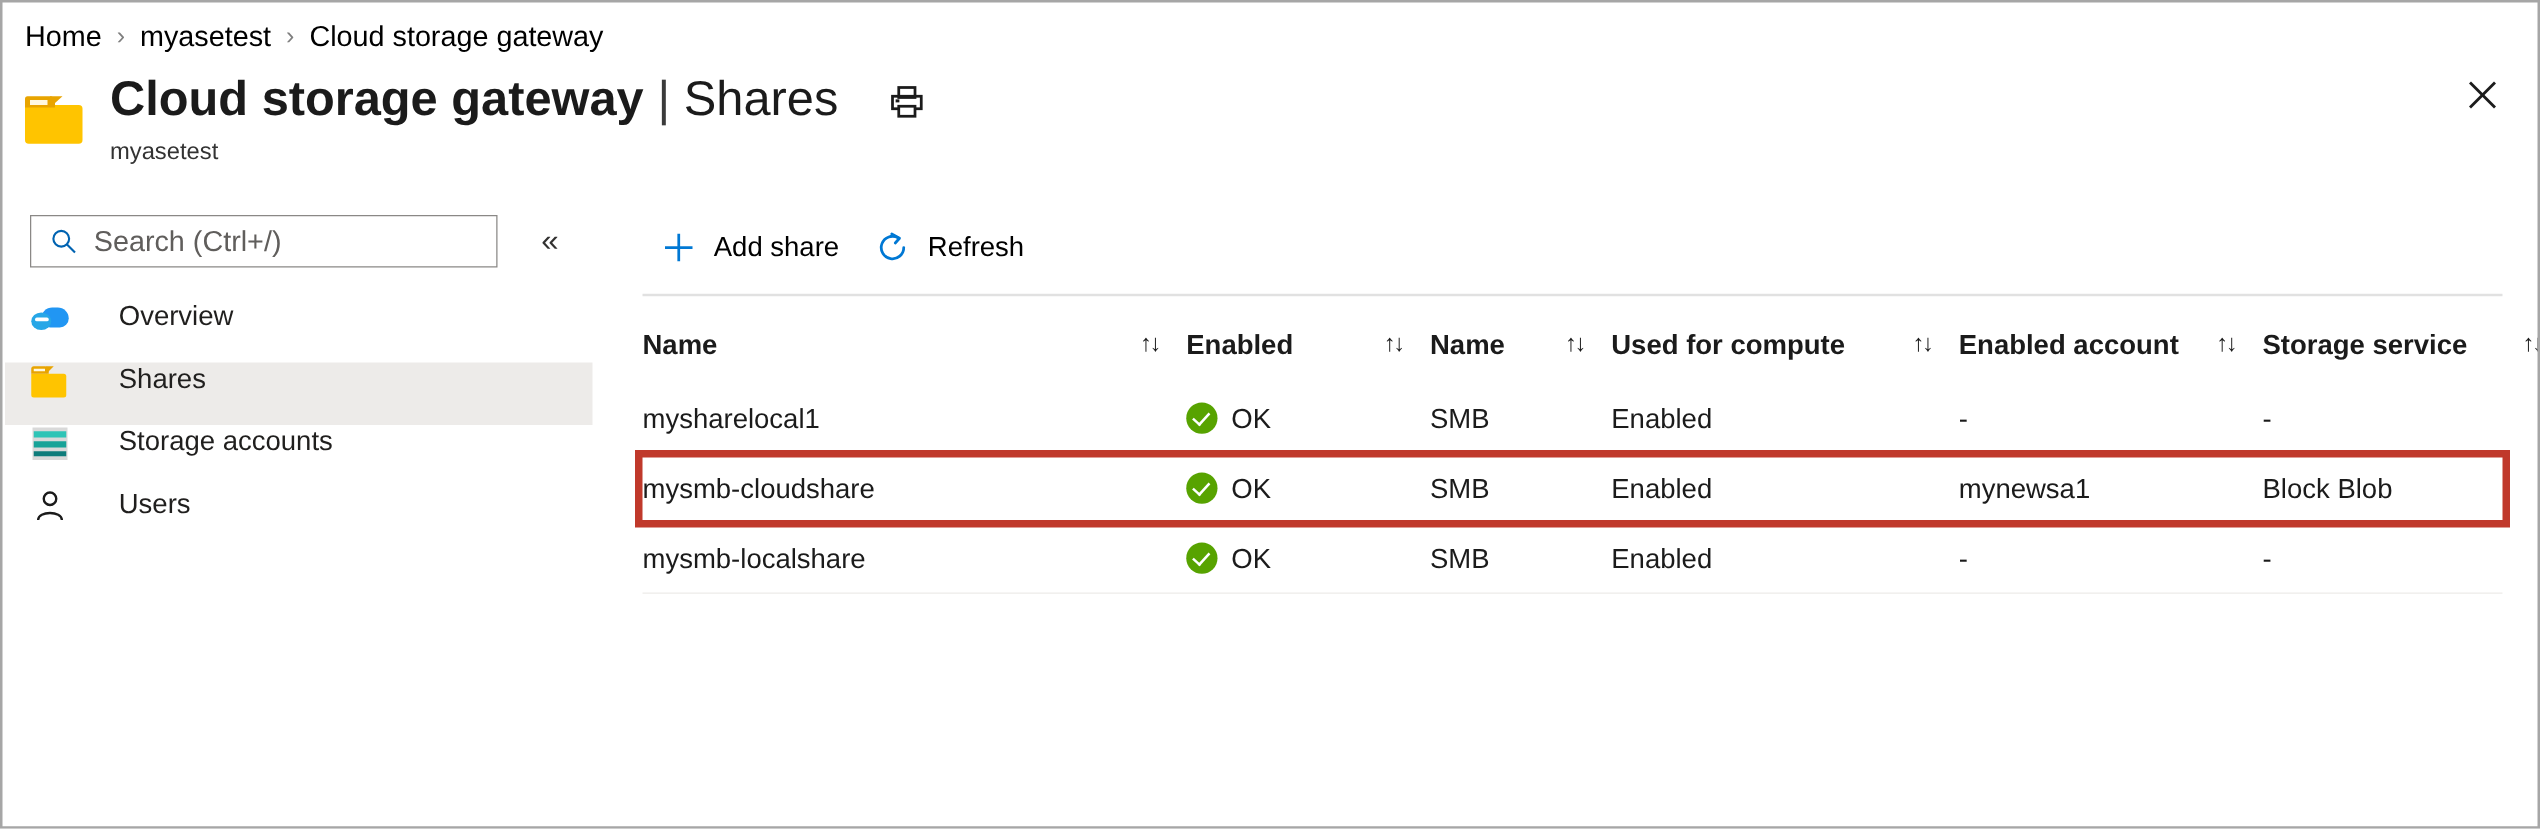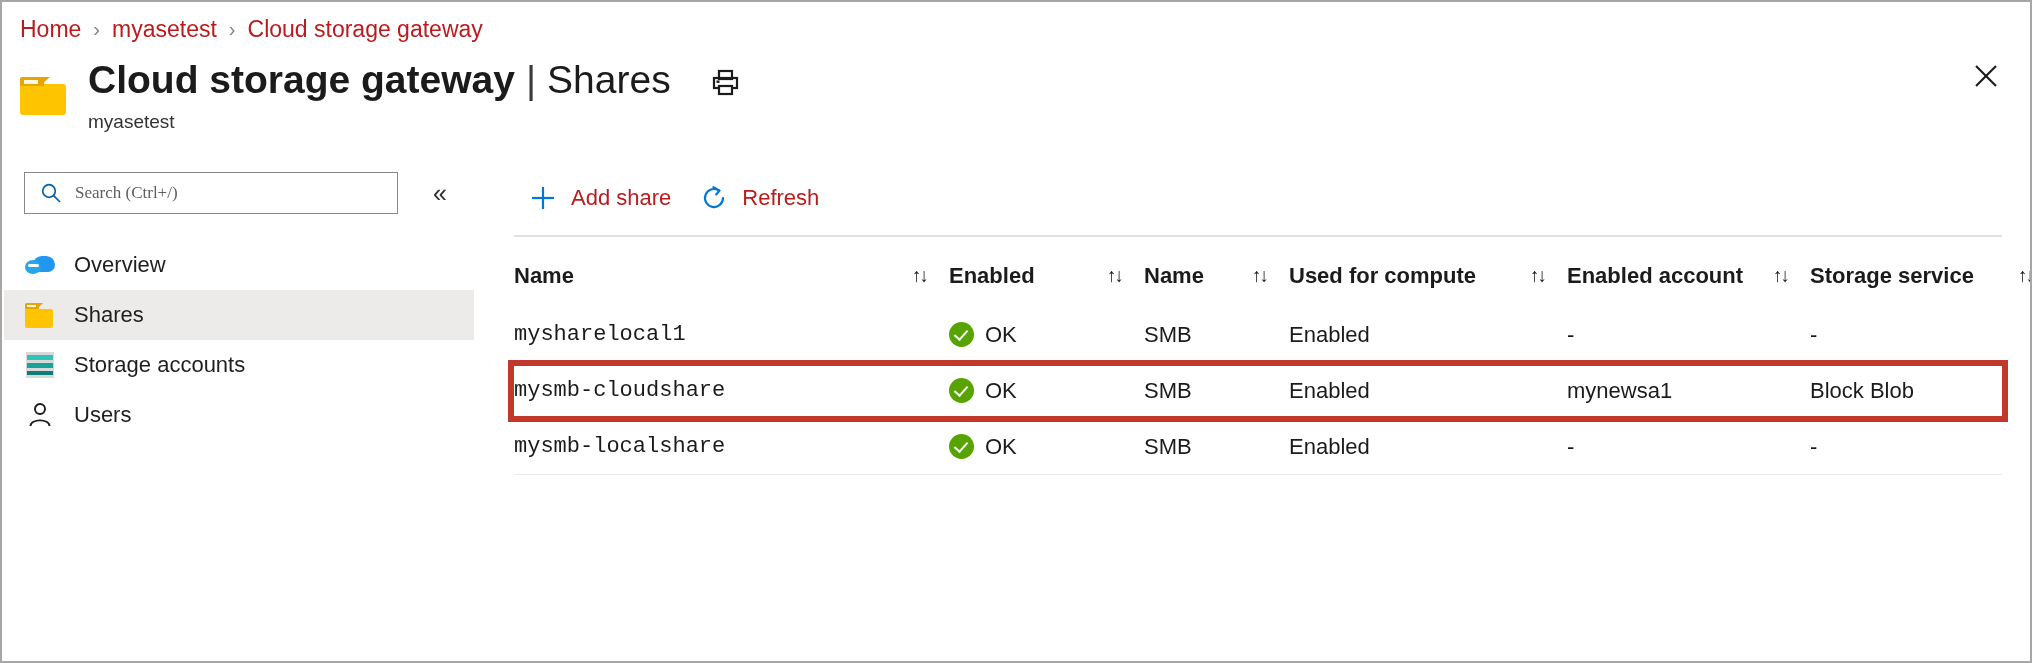--- a/index.html
+++ b/index.html
@@ -26,21 +26,21 @@
     position: absolute;
     left: 18px;
     top: 12px;
     height: 30px;
     display: flex;
     align-items: center;
     font-size: 23px;
     color: #0063b1;
   }
   .bc-link {
-    color: #b91c1c;
+    color: #000000;
     cursor: pointer;
     white-space: nowrap;
   }
   .bc-sep {
     color: #555;
     margin: 0 12px;
     font-size: 20px;
     opacity: .75;
   }
 
@@ -155,22 +155,22 @@
     border: 1px solid #8a8886;
     background: #fff;
     display: flex;
     align-items: center;
     box-sizing: border-box;
   }
   .search-box input {
     border: none;
     outline: none;
     background: transparent;
-    font-family: Liberation Serif, serif;
-    font-size: 17px;
+    font-family: Liberation Sans, sans-serif;
+    font-size: 23px;
     color: #323130;
     padding-left: 50px;
     width: 100%;
     height: 100%;
     box-sizing: border-box;
   }
   .search-box input::placeholder { color: #605e5c; opacity: 1; }
   .search-ico {
     position: absolute;
     left: 15px; top: 50%;
@@ -186,24 +186,24 @@
     color: #323130;
     font-size: 25px;
     cursor: pointer;
     line-height: 1;
   }
 
   .nav-list { margin-top: 26px; }
   .nav-item {
     height: 50px;
     display: flex;
-    align-items: center;
     padding-left: 20px;
     cursor: pointer;
     box-sizing: border-box;
+    gap: 21px;
   }
   .nav-item.selected { background: #edebe9; }
   .nav-ico {
     width: 32px; height: 30px;
     margin-right: 18px;
     flex: none;
     position: relative;
     display: flex;
     align-items: center;
     justify-content: center;
@@ -268,21 +268,21 @@
   }
   .tb-btn {
     display: flex;
     align-items: center;
     height: 44px;
     padding: 0 14px;
     cursor: pointer;
     border-radius: 2px;
   }
   .tb-ico { width: 30px; height: 30px; margin-right: 13px; flex: none; display:flex; align-items:center; justify-content:center;}
-  .tb-label { font-size: 22px; color: #b91c1c; white-space: nowrap; }
+  .tb-label { font-size: 22px; color: #000000; white-space: nowrap; }
 
   .tb-divider {
     height: 2px;
     background: #e1e1e1;
     margin: 11px 0 0 12px;
     margin-right: 26px;
   }
 
   
   .tbl {
@@ -332,21 +332,21 @@
     font-weight: 400;
     white-space: nowrap;
   }
   .td {
     font-size: 22px;
     color: #1b1b1b;
     white-space: nowrap;
     display: flex;
     align-items: center;
   }
-  .td.name { cursor: pointer; font-family: Liberation Mono, monospace; }
+  .td.name { cursor: pointer; }
   .status-ok {
     display: flex;
     align-items: center;
   }
   .ok-ico {
     width: 25px; height: 25px;
     border-radius: 50%;
     background: #57a300;
     margin-right: 11px;
     flex: none;

